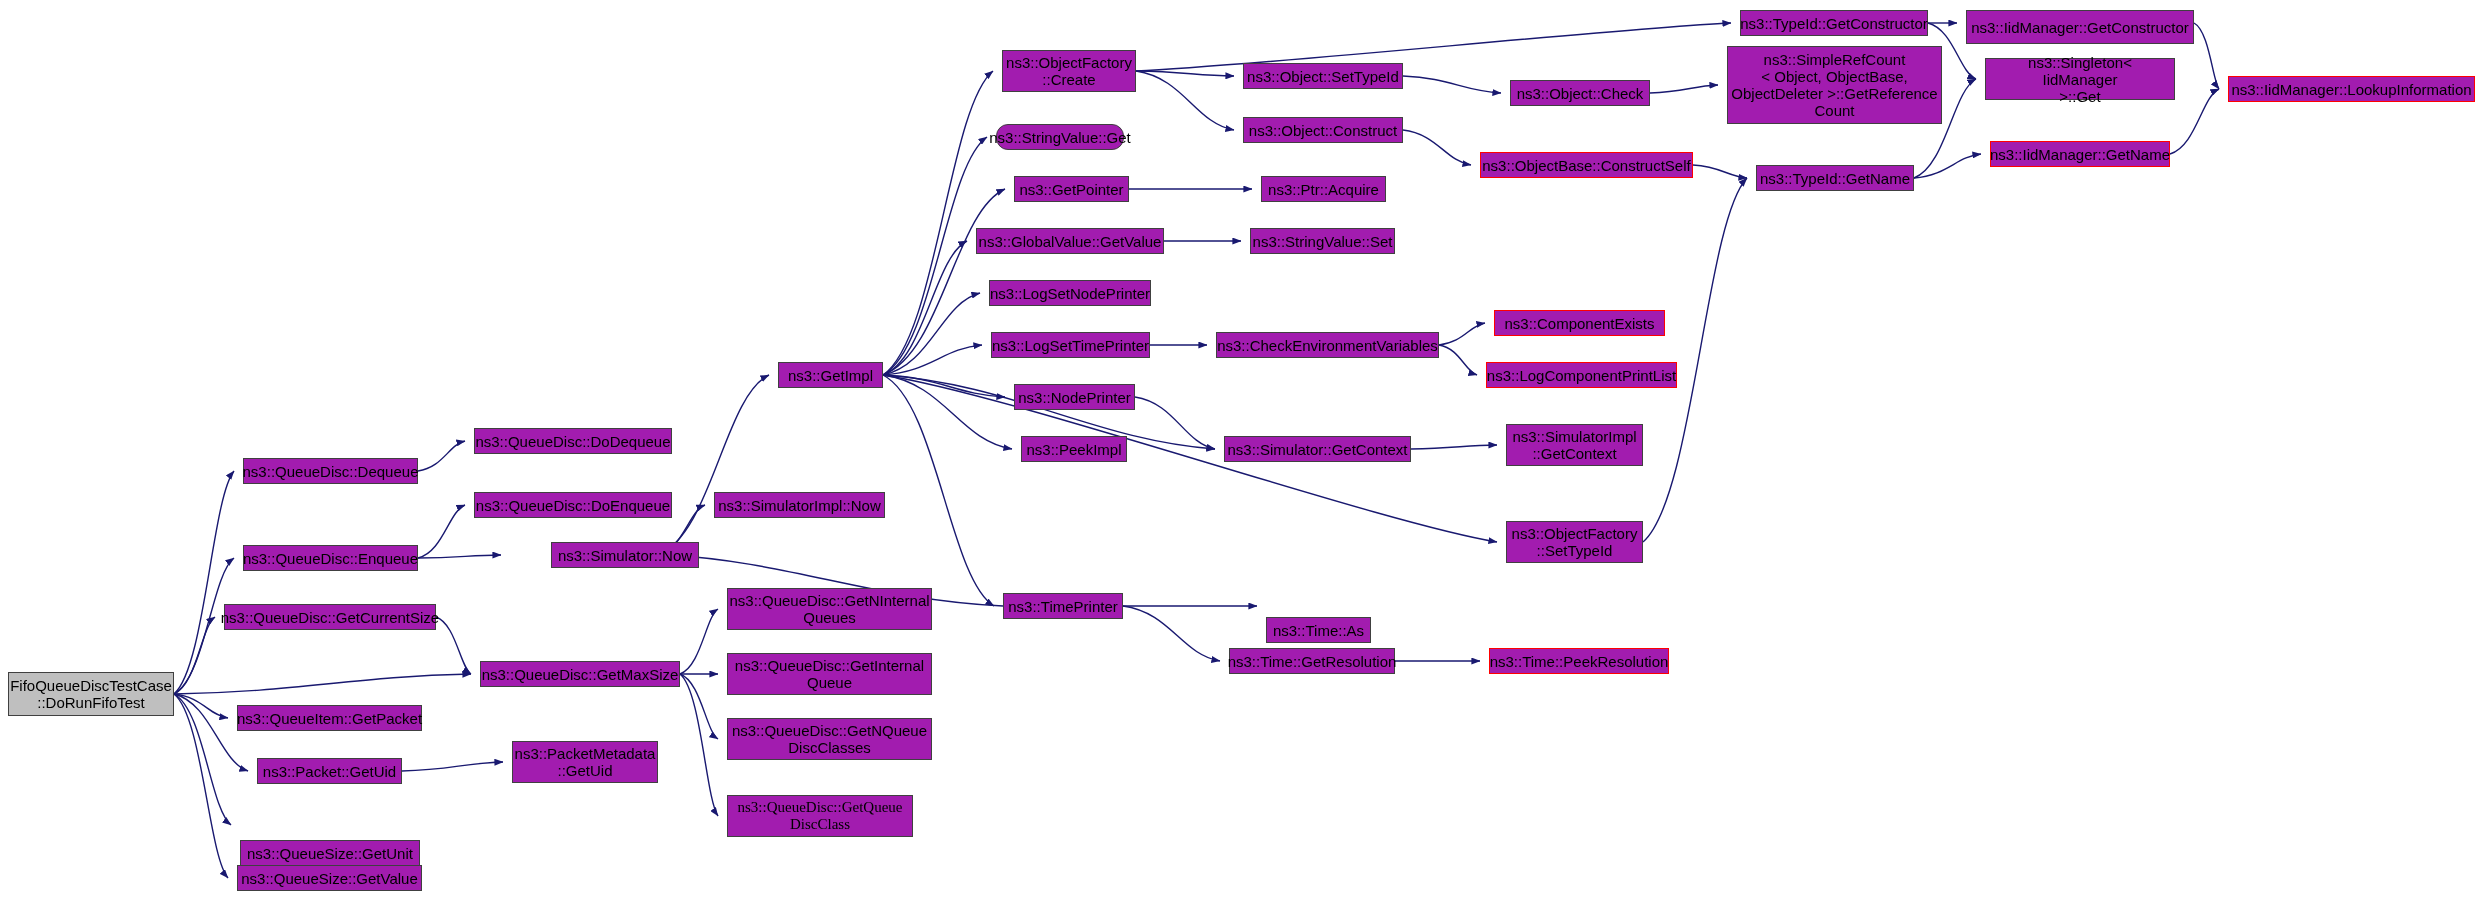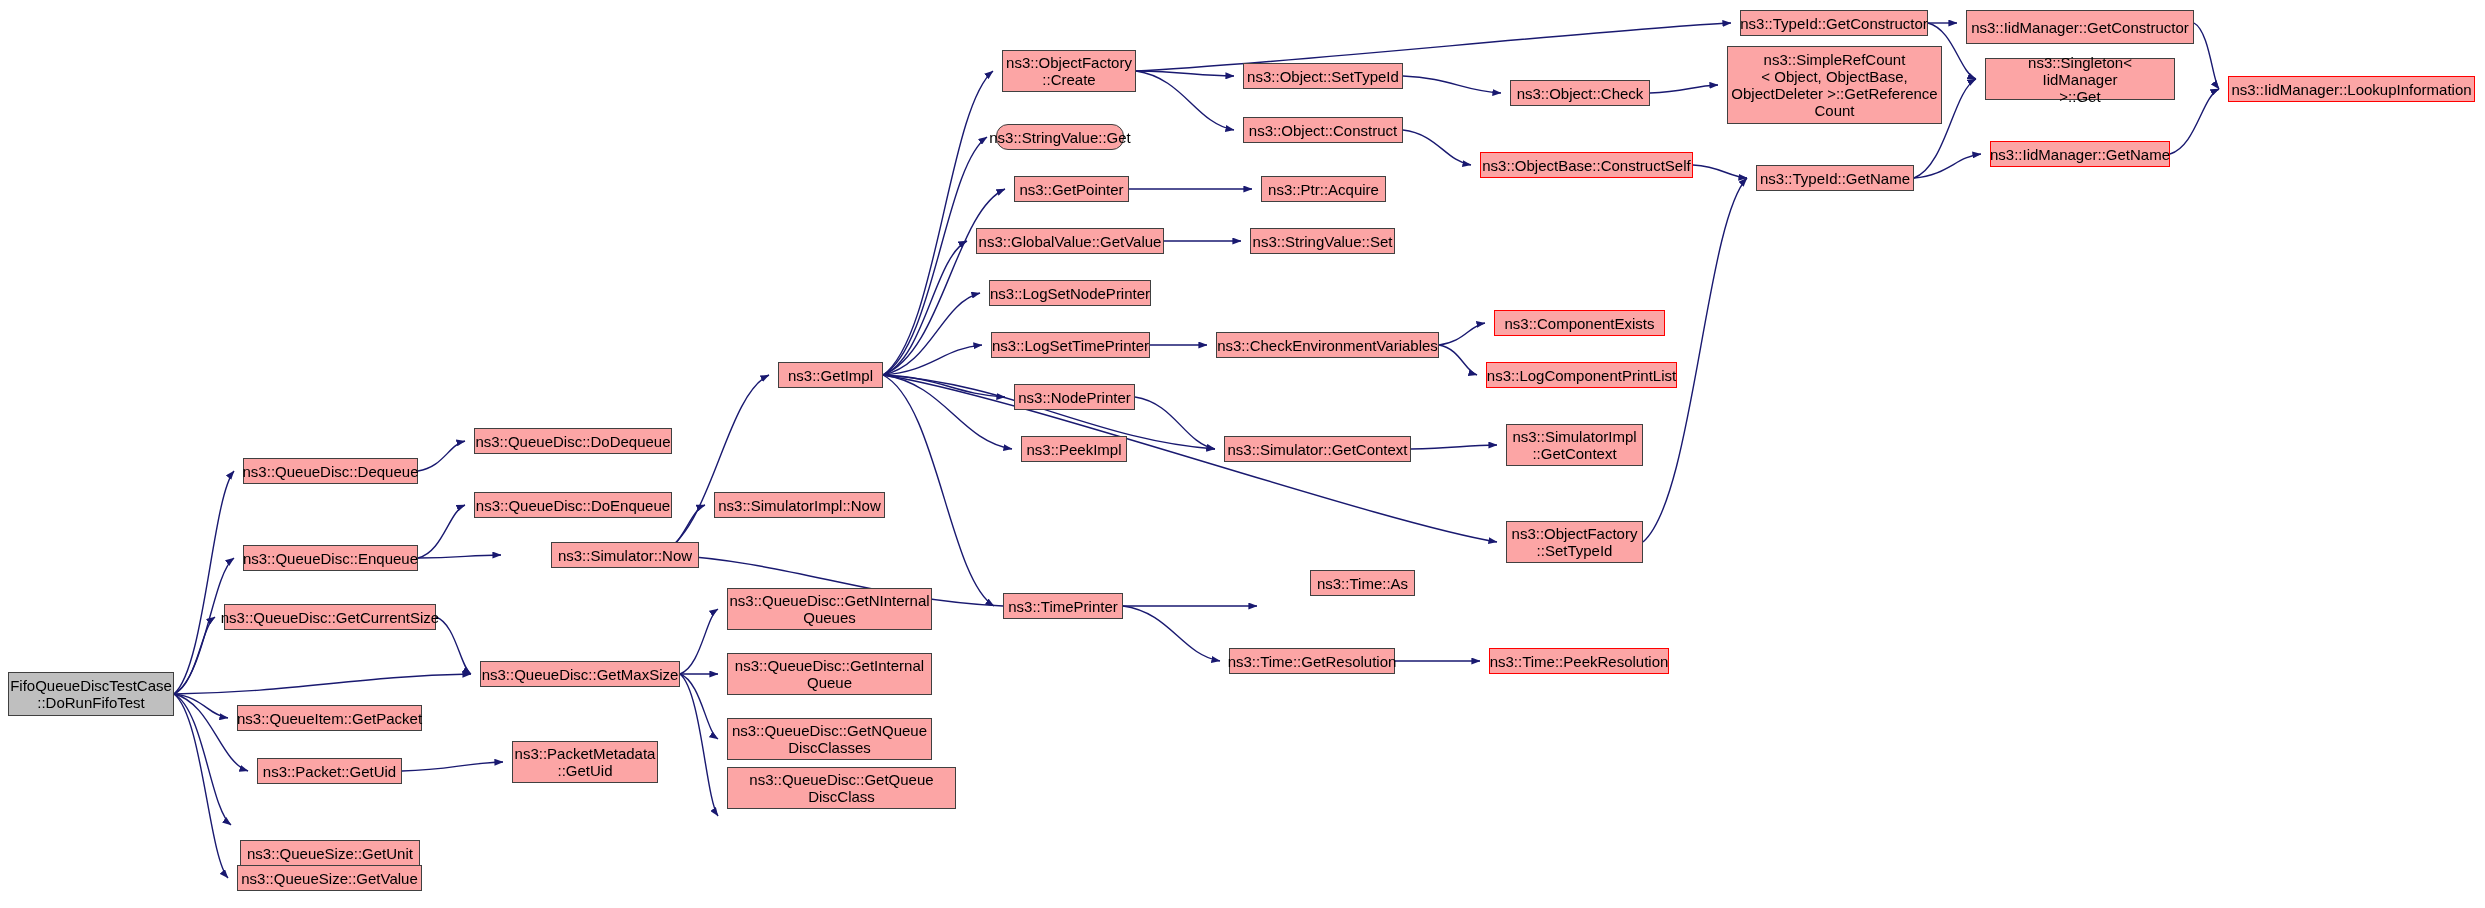--- a/index.html
+++ b/index.html
@@ -1,20 +1,20 @@
 <!DOCTYPE html>
 <html><head>
 <meta charset="utf-8">
 <style>
   html,body{margin:0;padding:0;background:#ffffff;}
   body{font-family:"Liberation Sans", sans-serif;}
   #canvas{position:relative;width:2485px;height:908px;background:#ffffff;overflow:hidden;}
   svg#edges{position:absolute;left:0;top:0;width:2485px;height:908px;}
   .node{position:absolute;box-sizing:border-box;display:flex;align-items:center;justify-content:center;
-        text-align:center;background:#fca5a5;border:1px solid #404040;color:#000000;
+        text-align:center;background:#a21caf;border:1px solid #404040;color:#000000;
         font-size:15px;line-height:17px;letter-spacing:0px;padding:1px 3px;white-space:pre-line;}
   .node.red{border-color:#ff0000;}
   .node.root{background:#bfbfbf;border-color:#404040;}
 </style>
 </head>
 <body>
 
 <div id="canvas">
   <svg id="edges" viewBox="0 0 2485 908">
     <defs>
@@ -96,40 +96,40 @@
       <div class="node" style="left: 480px; top: 661px; width: 200px; height: 26px;">ns3::QueueDisc::GetMaxSize</div>
       <div class="node" style="left: 512px; top: 741px; width: 146px; height: 42px;">ns3::PacketMetadata
 ::GetUid</div>
       <div class="node" style="left: 714px; top: 492px; width: 171px; height: 26px;">ns3::SimulatorImpl::Now</div>
       <div class="node" style="left: 727px; top: 588px; width: 205px; height: 42px;">ns3::QueueDisc::GetNInternal
 Queues</div>
       <div class="node" style="left: 727px; top: 653px; width: 205px; height: 42px;">ns3::QueueDisc::GetInternal
 Queue</div>
       <div class="node" style="left: 727px; top: 718px; width: 205px; height: 42px;">ns3::QueueDisc::GetNQueue
 DiscClasses</div>
-      <div class="node" style="left: 727px; top: 767px; width: 229px; height: 42px;">ns3::QueueDisc::GetQueue
+      <div class="node" style="left: 727px; top: 795px; width: 186px; height: 42px; font-family: Liberation Serif, serif;">ns3::QueueDisc::GetQueue
 DiscClass</div>
       <div class="node" style="left: 778px; top: 362px; width: 105px; height: 26px;">ns3::GetImpl</div>
       <div class="node" style="left: 1003px; top: 593px; width: 120px; height: 26px;">ns3::TimePrinter</div>
       <div class="node" style="left: 1002px; top: 50px; width: 134px; height: 42px;">ns3::ObjectFactory
 ::Create</div>
       <div class="node" style="left: 996px; top: 124px; width: 128px; height: 26px; border-radius: 12px;">ns3::StringValue::Get</div>
       <div class="node" style="left: 1014px; top: 176px; width: 115px; height: 26px;">ns3::GetPointer</div>
       <div class="node" style="left: 976px; top: 228px; width: 188px; height: 26px;">ns3::GlobalValue::GetValue</div>
       <div class="node" style="left: 989px; top: 280px; width: 162px; height: 26px;">ns3::LogSetNodePrinter</div>
       <div class="node" style="left: 991px; top: 332px; width: 159px; height: 26px;">ns3::LogSetTimePrinter</div>
       <div class="node" style="left: 1014px; top: 384px; width: 121px; height: 26px;">ns3::NodePrinter</div>
       <div class="node" style="left: 1021px; top: 436px; width: 106px; height: 26px;">ns3::PeekImpl</div>
       <div class="node" style="left: 1243px; top: 63px; width: 160px; height: 26px;">ns3::Object::SetTypeId</div>
       <div class="node" style="left: 1243px; top: 117px; width: 160px; height: 26px;">ns3::Object::Construct</div>
       <div class="node" style="left: 1261px; top: 176px; width: 125px; height: 26px;">ns3::Ptr::Acquire</div>
       <div class="node" style="left: 1250px; top: 228px; width: 145px; height: 26px;">ns3::StringValue::Set</div>
       <div class="node" style="left: 1216px; top: 332px; width: 223px; height: 26px;">ns3::CheckEnvironmentVariables</div>
       <div class="node" style="left: 1224px; top: 436px; width: 187px; height: 26px;">ns3::Simulator::GetContext</div>
-      <div class="node" style="left: 1266px; top: 570px; width: 105px; height: 26px; margin-left: 44px;">ns3::Time::As</div>
+      <div class="node" style="left: 1266px; top: 617px; width: 105px; height: 26px;">ns3::Time::As</div>
       <div class="node" style="left: 1229px; top: 648px; width: 166px; height: 26px;">ns3::Time::GetResolution</div>
       <div class="node" style="left: 1510px; top: 80px; width: 140px; height: 26px;">ns3::Object::Check</div>
       <div class="node red" style="left: 1480px; top: 152px; width: 213px; height: 26px;">ns3::ObjectBase::ConstructSelf</div>
       <div class="node red" style="left: 1494px; top: 310px; width: 171px; height: 26px;">ns3::ComponentExists</div>
       <div class="node red" style="left: 1486px; top: 362px; width: 191px; height: 26px;">ns3::LogComponentPrintList</div>
       <div class="node" style="left: 1506px; top: 424px; width: 137px; height: 42px;">ns3::SimulatorImpl
 ::GetContext</div>
       <div class="node" style="left: 1506px; top: 521px; width: 137px; height: 42px;">ns3::ObjectFactory
 ::SetTypeId</div>
       <div class="node red" style="left: 1489px; top: 648px; width: 180px; height: 26px;">ns3::Time::PeekResolution</div>

